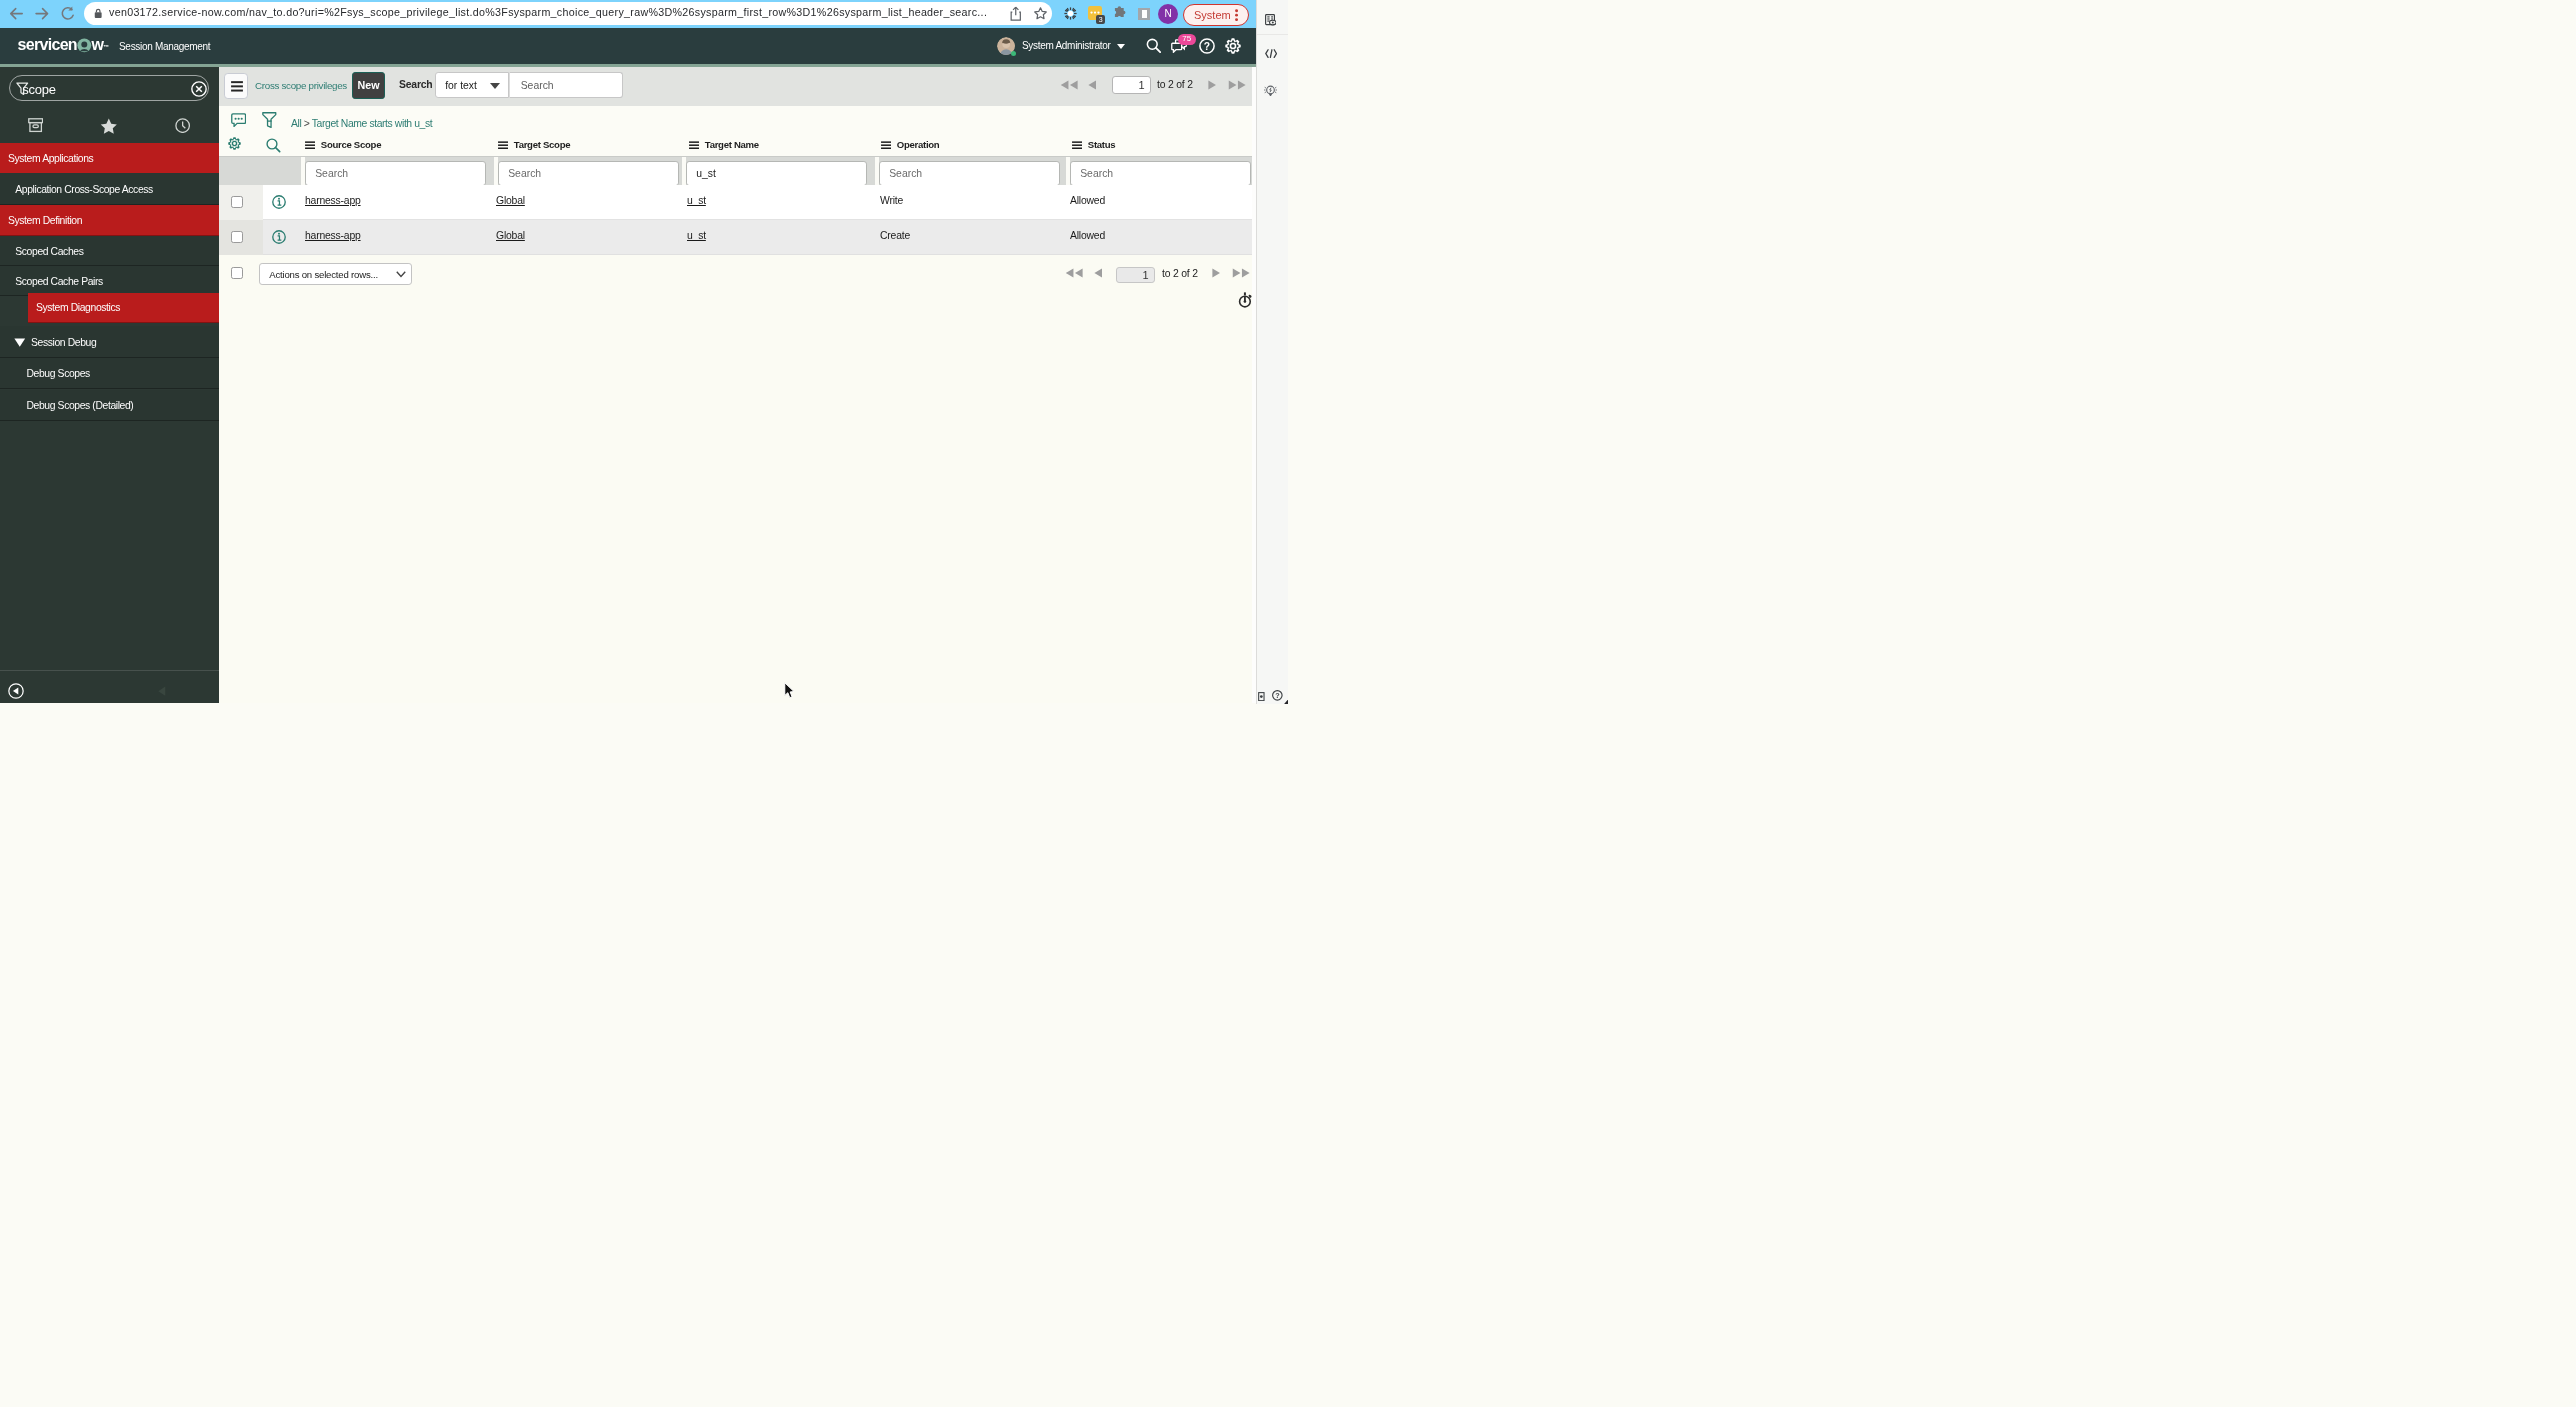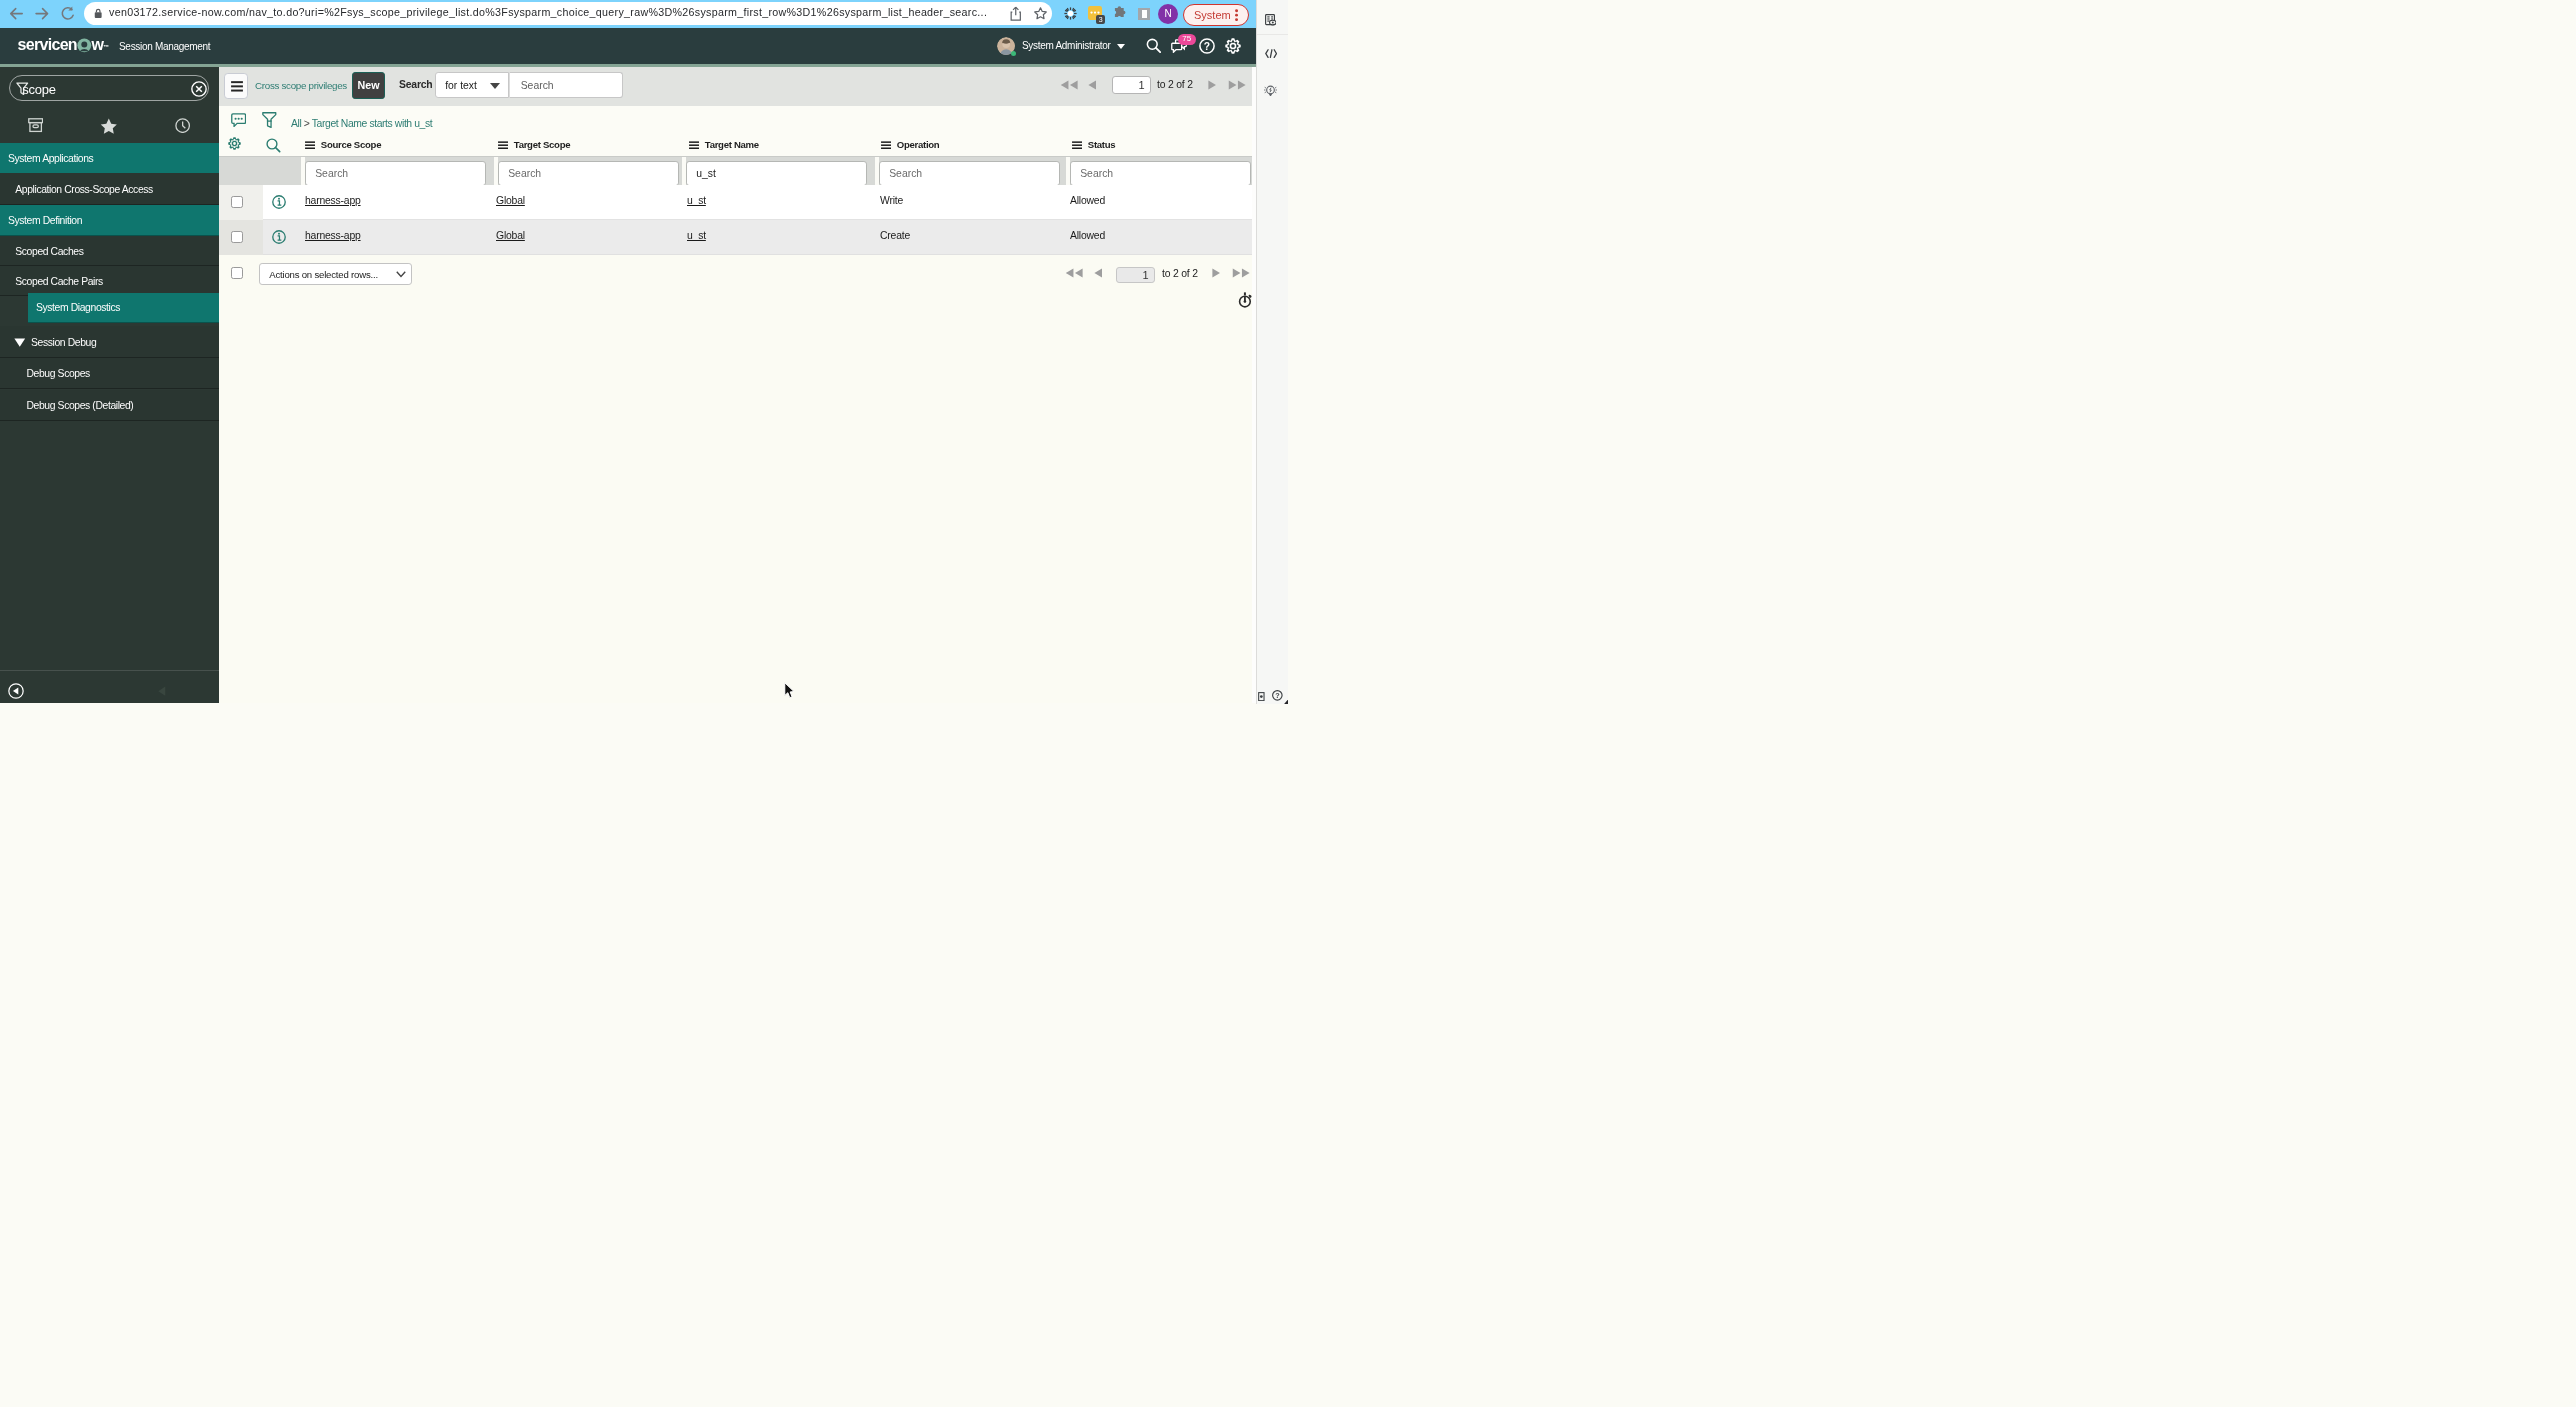--- a/index.html
+++ b/index.html
@@ -32,21 +32,21 @@
 
 
 #greenstrip { left:0; top:64px; width:1256px; height:3.5px; background:#84a494; }
 
 
 #nav { left:0; top:67px; width:219px; height:636px; background:#2c3833; color:#fff; }
 #filterpill { position:absolute; left:9.2px; top:8px; width:200px; height:26px; border:0.8px solid rgba(255,255,255,0.55); border-radius:13px; }
 #filterpill .txt { position:absolute; left:12px; top:6.1px; font-size:13px; letter-spacing:-0.2px; color:#fff; }
 .navrow { position:absolute; left:0; width:219px; border-bottom:0.8px solid rgba(0,0,0,0.3); }
 .navrow .t { position:absolute; top:50%; transform:translateY(-50%); font-size:10.4px; letter-spacing:-0.4px; color:#fdfdfd; white-space:nowrap; }
-.nav-sec { background:#0f766e; }
+.nav-sec { background:#b91c1c; }
 .nav-item { background:#2a3631; }
 #navfoot { position:absolute; left:0; top:603px; width:219px; height:33px; border-top:0.8px solid rgba(255,255,255,0.13); }
 
 
 #main { left:219px; top:67px; width:1035px; height:636px; background:#fbfbf3; }
 #band { position:absolute; left:0; top:0; width:1035px; height:39px; background:#e1e3e0; }
 #hambtn { position:absolute; left:5.4px; top:5.8px; width:24px; height:26.5px; background:#fbfbfb; border:0.8px solid #c9ccd4; border-radius:3.8px; }
 #listtitle { position:absolute; left:36px; top:12.7px; font-size:9.8px; color:#2e7d73; letter-spacing:-0.3px; }
 #newbtn { position:absolute; left:133px; top:5.4px; width:33px; height:27px; background:#404040; border:0.8px solid #1a5f55; border-radius:3.1px; color:#fff; font-size:10.7px; font-weight:bold; text-align:center; line-height:25px; }
 #searchlbl { position:absolute; left:180px; top:12.3px; font-size:10.4px; letter-spacing:-0.2px; font-weight:bold; color:#2b2b2b; }

